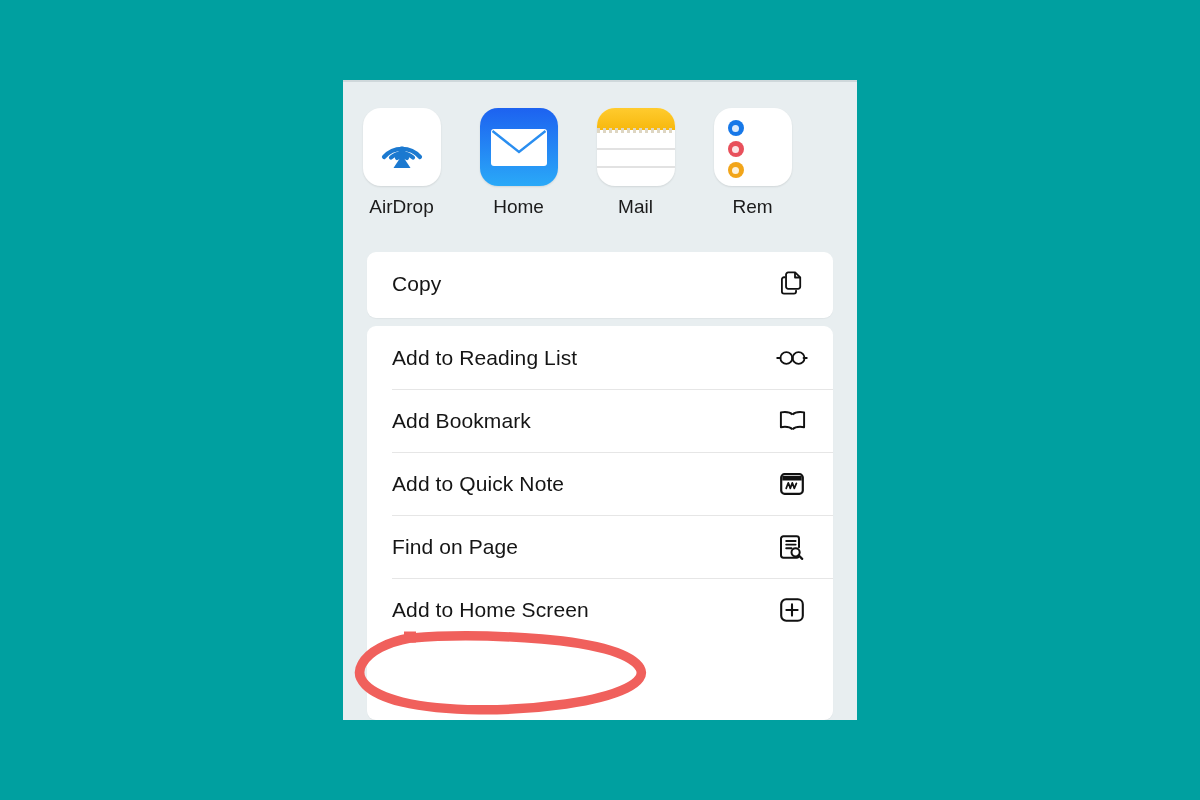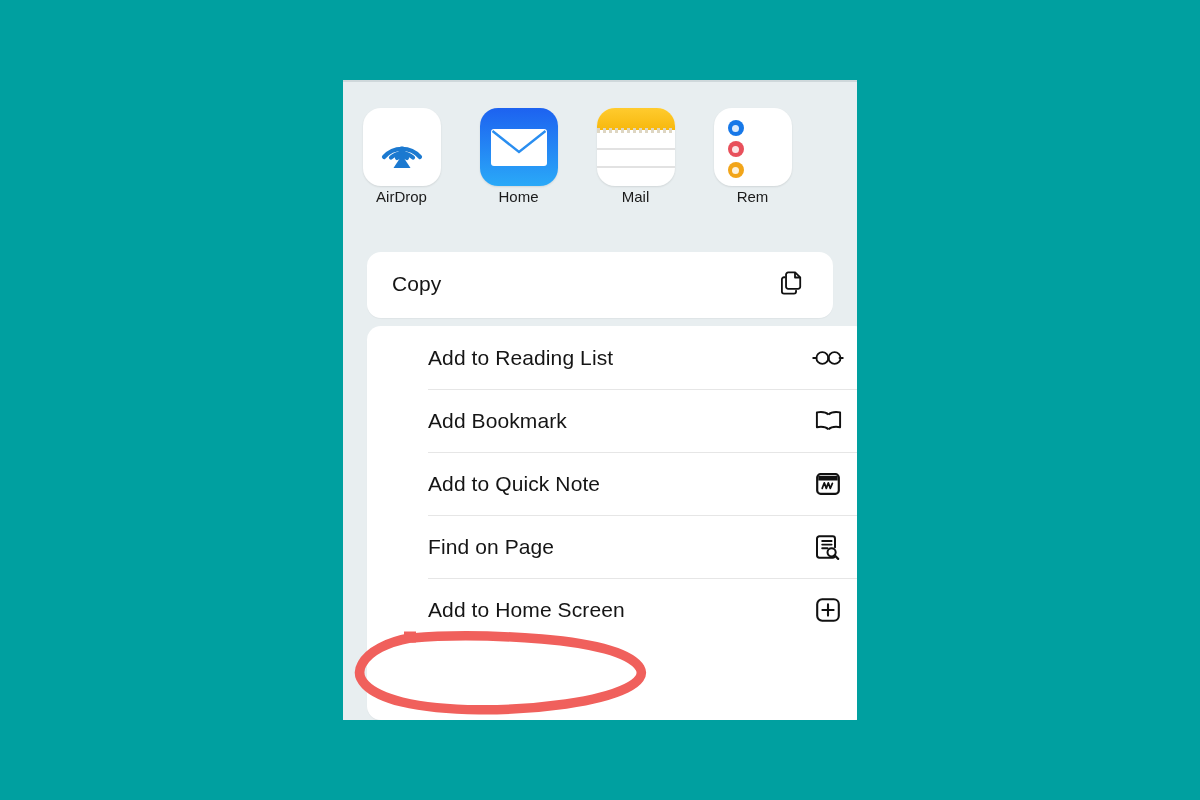--- a/index.html
+++ b/index.html
@@ -52,22 +52,22 @@
   }
   .app-icon {
     width: 78px;
     height: 78px;
     border-radius: 18px;
     position: relative;
     overflow: hidden;
     box-shadow: 0 1px 2px rgba(0,0,0,0.10);
   }
   .app-label {
-    margin-top: 2px;
-    font-size: 15px;
+    margin-top: 10px;
+    font-size: 19px;
     color: #1b1b1b;
     white-space: nowrap;
   }
 
   
   .ic-airdrop { background: #ffffff; }
   .ic-airdrop svg { position:absolute; left:9px; top:9px; }
 
   
   .ic-messages { background: linear-gradient(180deg,#5ce063 0%,#17ba3b 100%); }
@@ -138,26 +138,26 @@
     background: #fff;
     opacity: .85;
   }
 
   
   .card {
     position: absolute;
     left: 24px;
     width: 466px;
     background: #ffffff;
-    border-radius: 14px;
+    border-radius: 9px;
     box-shadow: 0 1px 1px rgba(0,0,0,0.04);
     overflow: hidden;
   }
   #card-copy { top: 172px; height: 66px; }
-  #card-actions { top: 246px; height: 394px; padding-left: 36px; }
+  #card-actions { top: 246px; height: 394px; }
 
   .action-row {
     position: relative;
     height: 63px;
     display: flex;
     align-items: center;
     padding: 0 24px 0 25px;
     box-sizing: border-box;
   }
   .action-row + .action-row::before {

